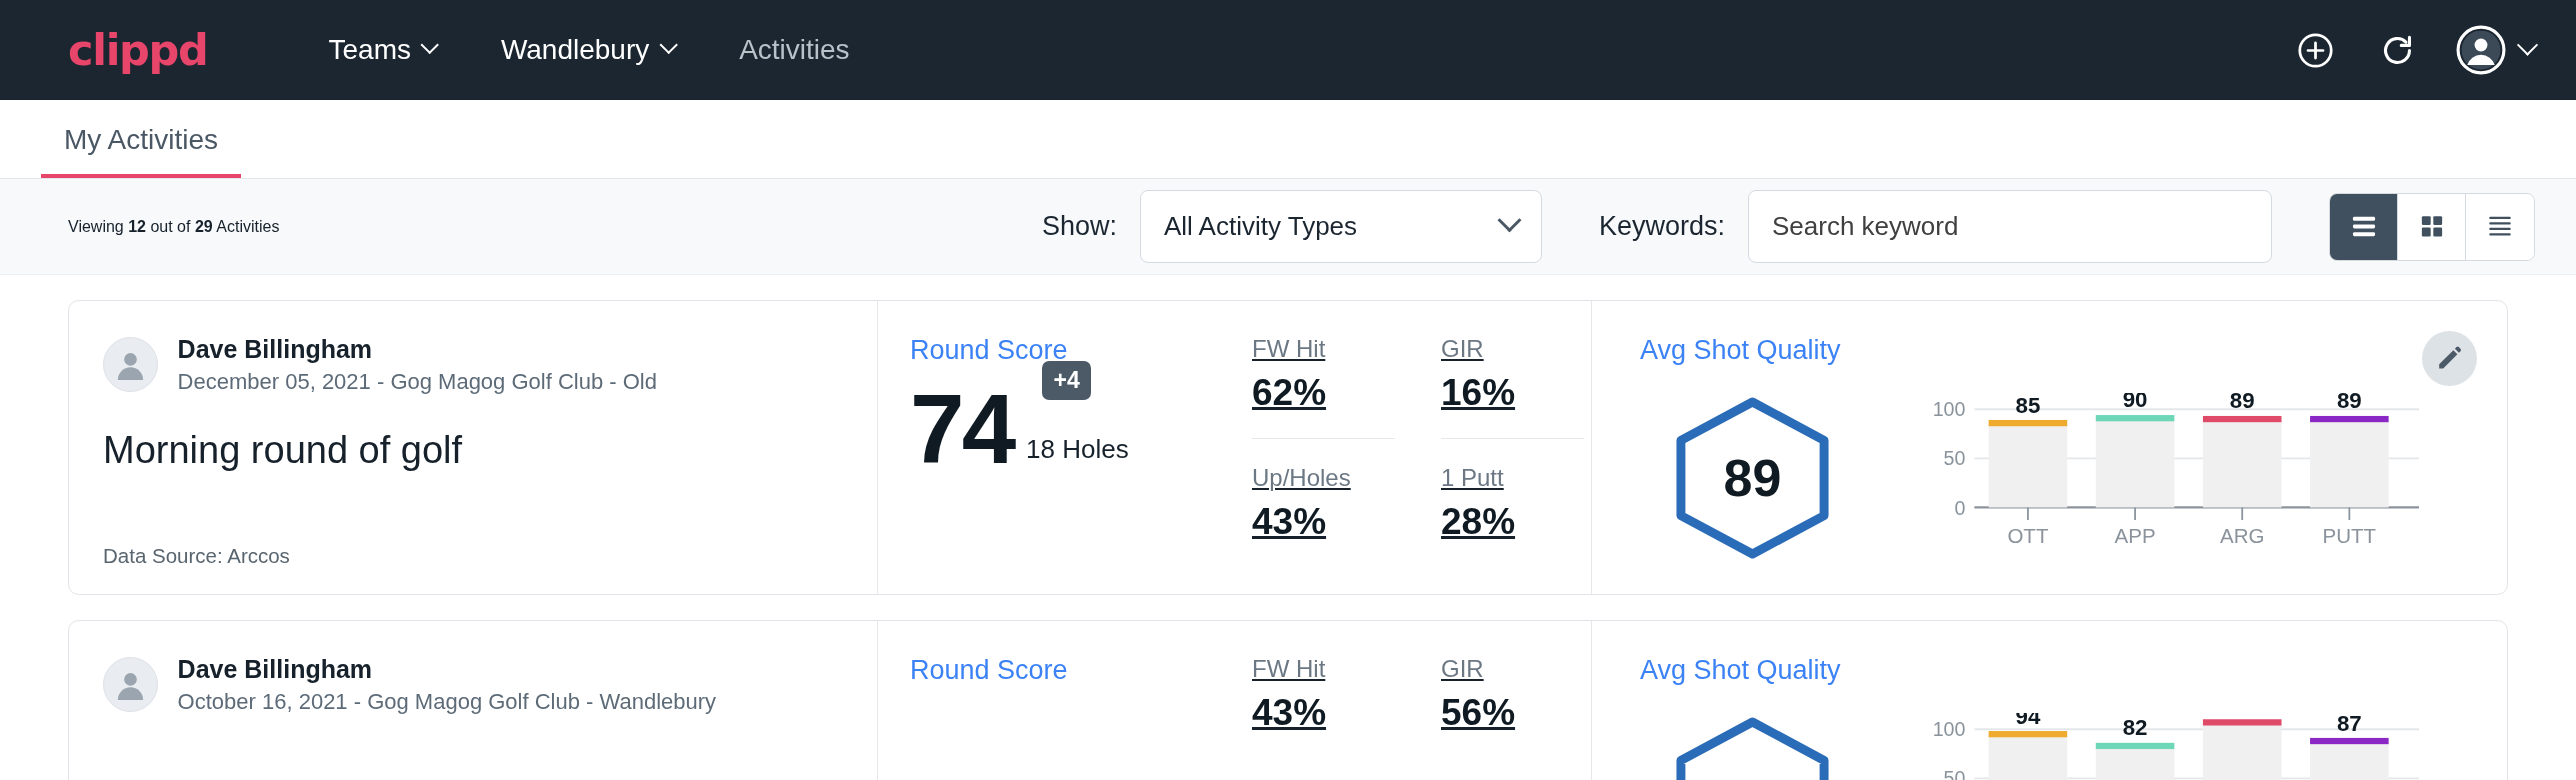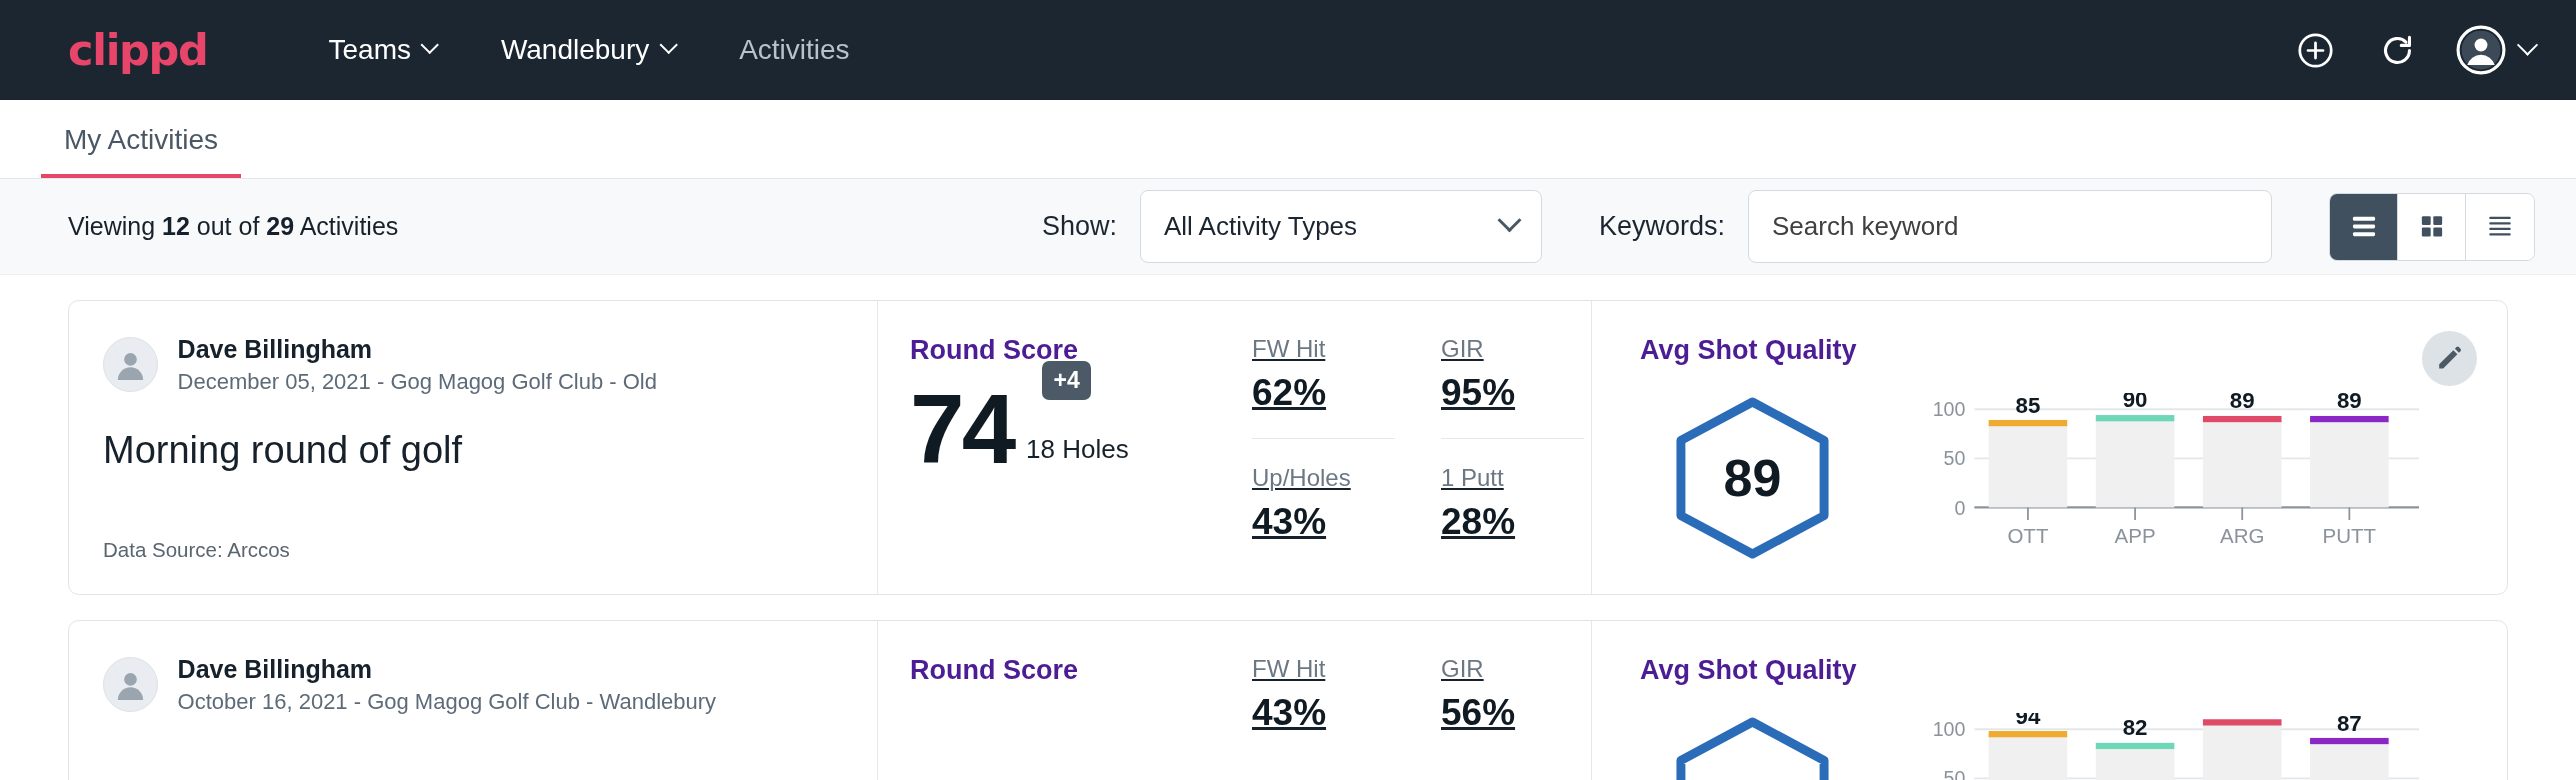--- a/index.html
+++ b/index.html
@@ -79,21 +79,21 @@
   }
 
   
   .filterbar{
     height:96px;
     background:#f7f9fb;
     display:flex;align-items:center;
     padding:0 41px 0 68px;
     border-bottom:0.9px solid #eceff2;
   }
-  .viewing{font-size:25px;color:#16212b;}
+  .viewing{font-size:16px;color:#16212b;}
   .viewing b{font-weight:bold;}
   .filtermid{margin-left:auto;display:flex;align-items:center;gap:0;}
   .lbl{font-size:27px;color:#1b2631;margin-right:23px;white-space:nowrap;}
   .select{
     width:402px;height:73px;
     background:#ffffff;
     border:0.9px solid #d5dae0;
     border-radius:8px;
     display:flex;align-items:center;
     padding:0 23px;
@@ -171,30 +171,30 @@
   .who-name{font-size:25px;font-weight:bold;color:#16212b;}
   .who-meta{font-size:22px;color:#5d6b78;}
   .card-title{
     font-size:38px;
     color:#16212b;
     margin-top:34px;
     font-weight:normal;
   }
   .datasrc{
     font-size:20.5px;color:#59656f;
-    position:absolute;bottom:32px;left:34px;
+    position:absolute;bottom:26px;left:34px;
   }
 
   
   .c-score{
     width:375px;flex-shrink:0;
     padding:34px 0 27px 32px;
     border-left:0.9px solid #e6e9ec;
   }
-  .sect-label{font-size:27px;color:#4c1d95;margin-bottom:19.6px;font-weight:bold;}
+  .sect-label{font-size:27px;color:#3b82f6;margin-bottom:19.6px;}
   .scorerow{display:flex;align-items:flex-end;position:relative;}
   .bignum{
     font-size:98px;line-height:0.88;font-weight:bold;color:#101a22;
     letter-spacing:-2.7px;
   }
   .badge{
     position:absolute;
     left:132px;top:-25px;
     background:#4c5a67;color:#fff;
     font-size:23px;font-weight:bold;
@@ -367,21 +367,21 @@
       </div>
     </div>
 
     <div class="c-stats">
       <div class="stat top">
         <div class="stat-lbl">FW Hit</div>
         <div class="stat-val">62%</div>
       </div>
       <div class="stat top">
         <div class="stat-lbl">GIR</div>
-        <div class="stat-val">95%</div>
+        <div class="stat-val">16%</div>
       </div>
       <div class="stat">
         <div class="stat-lbl">Up/Holes</div>
         <div class="stat-val">43%</div>
       </div>
       <div class="stat">
         <div class="stat-lbl">1 Putt</div>
         <div class="stat-val">28%</div>
       </div>
     </div>

